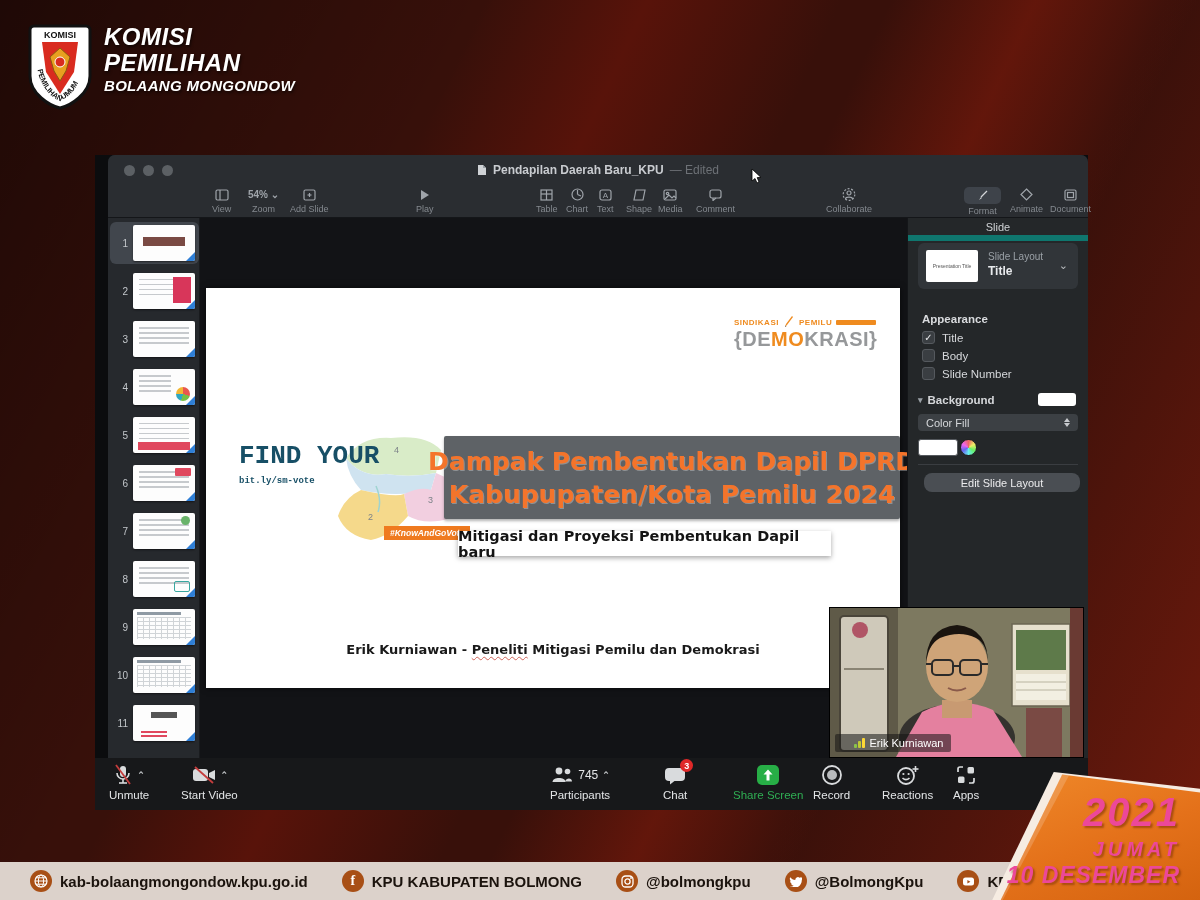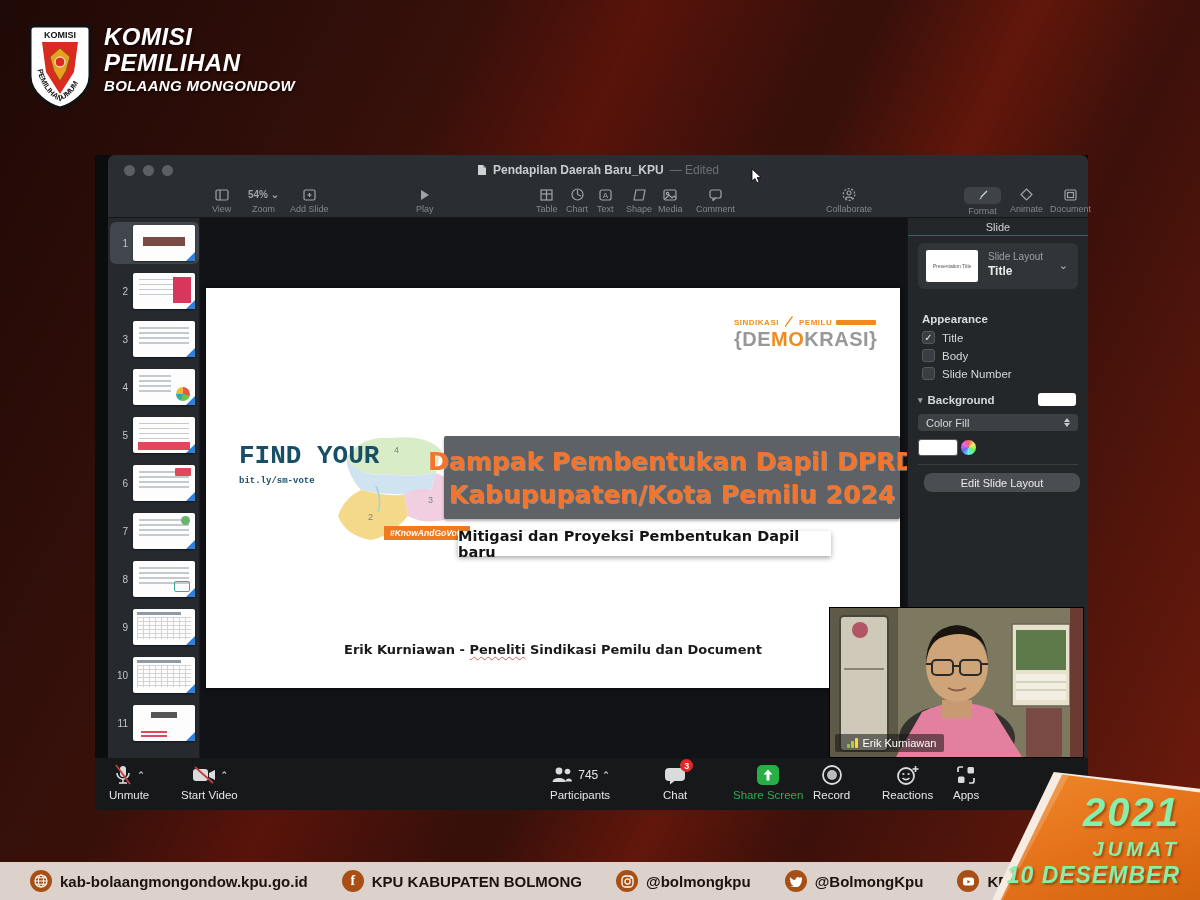--- a/index.html
+++ b/index.html
@@ -77,21 +77,21 @@
   .title-box{position:absolute;left:238px;top:148px;width:456px;height:83px;background:#5e6266;border-radius:2px;
      display:flex;flex-direction:column;align-items:center;justify-content:center;box-shadow:0 2px 3px rgba(0,0,0,.3);}
   .title-box div{color:#f4742b;font-family:"DejaVu Sans",sans-serif;font-size:25px;font-weight:700;line-height:33px;
      text-shadow:1px 1px 0 rgba(255,255,255,.30);white-space:nowrap;}
   .subtitle{position:absolute;left:252px;top:243px;width:373px;height:25px;background:#fff;box-shadow:0 2px 5px rgba(0,0,0,.35);
      display:flex;align-items:center;justify-content:center;color:#141414;font-family:"DejaVu Sans",sans-serif;font-size:14.5px;font-weight:700;}
   .speaker{position:absolute;left:0;right:0;top:354px;text-align:center;color:#1a1a1a;font-family:"DejaVu Sans",sans-serif;font-size:13px;font-weight:600;}
   .speaker .sp-mid{text-decoration:underline wavy #d06459 1px;text-underline-offset:2px;}
   
   .inspector{position:absolute;right:0;top:0;width:180px;bottom:0;background:#242729;border-left:1px solid #141619;color:#d5d7da;}
-  .insp-head{height:17px;display:flex;align-items:center;justify-content:center;font-size:11px;color:#cfd2d5;border-bottom:1px solid #0f766e;}
+  .insp-head{height:17px;display:flex;align-items:center;justify-content:center;font-size:11px;color:#cfd2d5;border-bottom:6px solid #0f766e;}
   .layout-card{position:absolute;left:10px;right:10px;top:25px;height:46px;background:#313539;border-radius:6px;}
   .lc-thumb{position:absolute;left:8px;top:7px;width:52px;height:32px;background:#fff;border-radius:2px;
      display:flex;align-items:center;justify-content:center;color:#555;font-size:5px;text-align:center;line-height:6px;}
   .lc-label{position:absolute;left:70px;top:8px;font-size:10px;color:#9aa0a6;}
   .lc-value{position:absolute;left:70px;top:21px;font-size:12px;font-weight:700;color:#e8eaed;}
   .lc-chev{position:absolute;right:10px;top:16px;color:#b9bcbf;font-size:11px;}
   .appearance{position:absolute;left:14px;top:95px;font-size:11.5px;font-weight:700;color:#d9dbde;}
   .chk-row{position:absolute;left:14px;display:flex;align-items:center;gap:7px;font-size:11.5px;color:#d5d7da;}
   .chk{width:13px;height:13px;border-radius:3px;background:#3a3e42;border:1px solid #55595e;box-sizing:border-box;
      display:flex;align-items:center;justify-content:center;color:#e9eaec;font-size:10px;line-height:10px;}
@@ -107,21 +107,21 @@
   .well-row{position:absolute;left:10px;top:221px;display:flex;align-items:center;}
   .well{width:38px;height:15px;background:#fff;border-radius:3px;border:1px solid #55595e;}
   .wheel{width:15px;height:15px;border-radius:50%;margin-left:2px;border:1px solid #222;
      background:conic-gradient(#e66,#ee6,#6e6,#6ee,#66e,#e6e,#e66);}
   .insp-div{position:absolute;left:10px;right:10px;top:246px;height:1px;background:#3a3d41;}
   .edit-btn{position:absolute;left:16px;right:8px;top:255px;height:19px;background:#4a4e53;border-radius:8px;
      display:flex;align-items:center;justify-content:center;font-size:11px;color:#ececee;}
   
   .video{position:absolute;left:735px;top:453px;width:253px;height:149px;background:#6f6b55;overflow:hidden;box-shadow:0 0 0 1px #000;}
   .name-tag{position:absolute;left:5px;bottom:5px;background:rgba(20,20,20,.55);border-radius:2px;
-     display:flex;align-items:center;gap:5px;padding:3px 8px 3px 12px;color:#fff;font-size:11px;}
+     display:flex;align-items:center;gap:5px;padding:3px 8px 3px 19px;color:#fff;font-size:11px;}
   .aud{display:flex;align-items:flex-end;gap:1.5px;height:10px;}
   .aud i{width:2.5px;display:block;border-radius:1px;}
   .aud i:nth-child(1){height:4px;background:#8bc34a;}
   .aud i:nth-child(2){height:7px;background:#c0ca33;}
   .aud i:nth-child(3){height:10px;background:#fdd835;}
   
   .ztoolbar{position:absolute;left:0;right:0;bottom:0;height:52px;background:#17181a;}
   .zbtn{position:absolute;top:6px;display:flex;flex-direction:column;align-items:center;gap:3px;color:#e3e5e7;font-size:11.5px;}
   .zbtn .ic{height:22px;display:flex;align-items:center;gap:4px;}
   .zbtn.green{color:#2fae53;}
@@ -133,21 +133,21 @@
   .footer{position:absolute;left:0;bottom:0;width:1200px;height:38px;background:#dcd2cb;display:flex;align-items:center;gap:34px;padding-left:30px;box-sizing:border-box;}
   .fitem{display:flex;align-items:center;gap:8px;color:#1b130d;font-size:15px;font-weight:800;white-space:nowrap;}
   .fcirc{width:22px;height:22px;border-radius:50%;background:#a84f15;display:flex;align-items:center;justify-content:center;color:#fff;}
   
   .datebox{position:absolute;right:0;bottom:0;width:212px;height:128px;}
   .date-white{position:absolute;inset:0;background:#f6ece2;
      clip-path:polygon(31% 0, 100% 13%, 100% 100%, 2% 100%);}
   .date-orange{position:absolute;inset:0;background:linear-gradient(160deg,#f08a2a 0%,#e4711a 55%,#d4630f 100%);
      clip-path:polygon(35% 2%, 100% 16%, 100% 100%, 6% 100%);}
   .date-orange::after{content:"";position:absolute;left:28px;top:-10px;width:14px;height:170px;background:rgba(255,255,255,.18);transform:rotate(28deg);}
-  .datebox .t{position:absolute;right:20px;color:#86efac;font-weight:800;text-align:right;text-shadow:2px 2px 2px rgba(120,50,5,.55);font-style:italic;}
+  .datebox .t{position:absolute;right:20px;color:#ec4899;font-weight:800;text-align:right;text-shadow:2px 2px 2px rgba(120,50,5,.55);font-style:italic;}
   .datebox .year{top:18px;font-size:40px;letter-spacing:2px;}
   .datebox .day{top:66px;font-size:20px;letter-spacing:4px;}
   .datebox .ddate{top:90px;font-size:23px;letter-spacing:1px;}
 </style>
 </head>
 <body>
 
 <div class="brand">
   <svg width="64" height="86" viewBox="0 0 64 86">
     <path d="M6 2 h52 a4 4 0 0 1 4 4 v46 c0 18 -20 30 -30 32 C22 82 2 70 2 52 V6 a4 4 0 0 1 4 -4 Z" fill="#fff" stroke="#111" stroke-width="3"></path>
@@ -418,21 +418,21 @@
 
           <div class="hashtag">#KnowAndGoVote</div>
 
           <div class="title-box">
             <div>Dampak Pembentukan Dapil DPRD</div>
             <div>Kabupupaten/Kota Pemilu 2024</div>
           </div>
 
           <div class="subtitle">Mitigasi dan Proyeksi Pembentukan Dapil baru</div>
 
-          <div class="speaker"><span>Erik Kurniawan - </span><span class="sp-mid">Peneliti</span><span> Sindikasi Pemilu dan Document</span></div>
+          <div class="speaker"><span>Erik Kurniawan - </span><span class="sp-mid">Peneliti</span><span> Mitigasi Pemilu dan Demokrasi</span></div>
         </div>
       </div>
 
       <div class="inspector">
         <div class="insp-head">Slide</div>
         <div class="layout-card">
           <div class="lc-thumb">Presentation Title</div>
           <div class="lc-label">Slide Layout</div>
           <div class="lc-value">Title</div>
           <div class="lc-chev">⌄</div>

